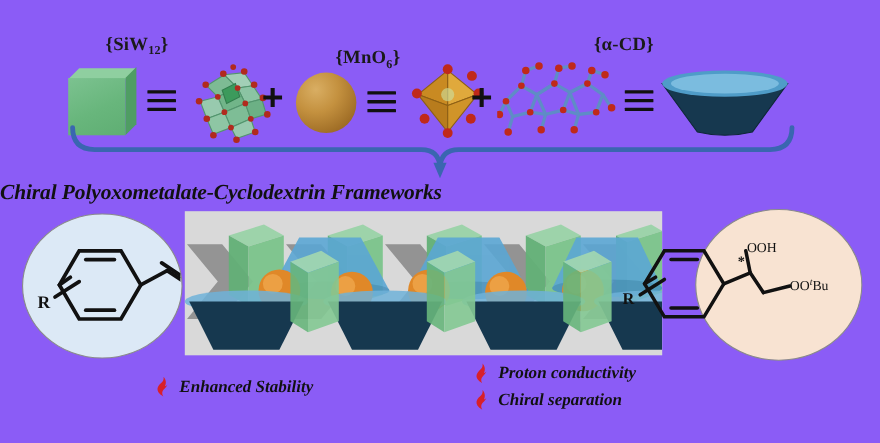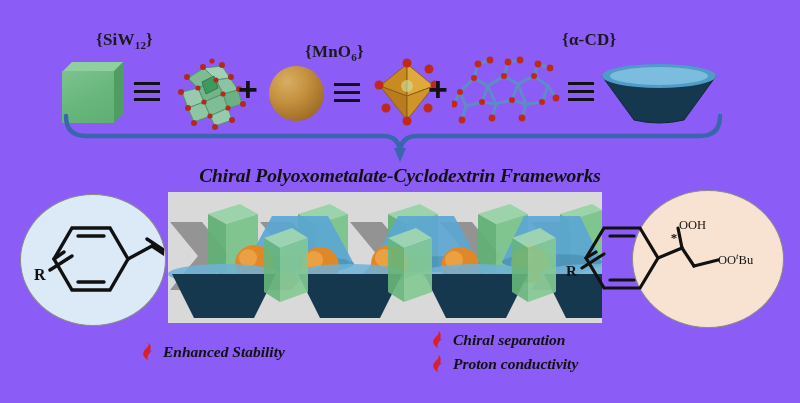--- a/index.html
+++ b/index.html
@@ -39,21 +39,21 @@
 
   
   .sphere{position:absolute;border-radius:50%;
      background:radial-gradient(circle at 33% 28%,#d9ae63 0%,#c4913f 38%,#9e6c25 78%,#7d5318 100%);}
 
   
   .brace{position:absolute;left:0;top:0;}
 
   
   #title{
-    position:absolute;left:0;right:0;top:165px;text-align:center;
+    position:absolute;left:0;right:0;top:165px;
     font-family:"Liberation Serif",serif;font-style:italic;font-weight:700;
     font-size:19.5px;color:#111;letter-spacing:-.1px;
   }
 
   
   #panel{position:absolute;left:168px;top:192px;width:434px;height:131px;
      background:#d9d9d9;overflow:hidden;}
 
   
   .molcircle{position:absolute;border-radius:50%;border:1px solid #8a8a8a;}
@@ -154,21 +154,21 @@
       <circle cx="71" cy="29" r="4.5"></circle>
         <circle cx="43" cy="65" r="4.5"></circle>
       <circle cx="22" cy="52" r="4.5"></circle>
         <circle cx="64" cy="52" r="4.5"></circle>
       <circle cx="65" cy="13" r="4.5"></circle>
     </g>
   </svg>
 
   <div class="plus" style="left:428px;top:72px;">+</div>
 
-  <div class="unitlabel" style="left:562px;top:30px;">
+  <div class="unitlabel" style="left:540px;top:30px;">
     <span>{α-CD}</span>
   </div>
 
   <svg class="cluster" style="left:452px;top:52px;" width="112" height="80" viewBox="0 0 112 80">
     <g stroke="#5d8fc4" stroke-width="3" fill="none" opacity="0.95">
       <path d="M8,40 L22,26 L36,34 L30,50 L14,54 Z"></path>
       <path d="M36,34 L52,24 L66,32 L60,48 L44,52 Z"></path>
       <path d="M66,32 L82,24 L96,34 L90,50 L74,52 Z"></path>
       <path d="M22,26 L26,12 M52,24 L56,10 M82,24 L86,12"></path>
       <path d="M14,54 L10,68 M44,52 L40,66 M74,52 L70,66"></path>
@@ -364,26 +364,26 @@
   </div>
 
   <div class="features" id="feat-right">
     <div class="frow">
       <svg class="flame" viewBox="0 0 15 19">
         <path d="M8.6,0.5 C9.4,4 7.2,5.4 5.4,7.2 C3.2,9.4 2.4,12 4,14.6
                  C5.1,16.4 7,17.4 8.4,18.4 C7,16.2 7.2,14 8.8,12.2
                  C10.1,10.7 11.6,9.6 12.2,7.6 C11.6,8.6 10.8,9.1 9.9,9.2
                  C11.5,6.3 10.8,2.8 8.6,0.5 Z" fill="#d8202a"></path>
       </svg>
-      <span class="txt">Chiral separation</span>
+      <span class="txt">Proton conductivity</span>
     </div>
     <div class="frow">
       <svg class="flame" viewBox="0 0 15 19">
         <path d="M8.6,0.5 C9.4,4 7.2,5.4 5.4,7.2 C3.2,9.4 2.4,12 4,14.6
                  C5.1,16.4 7,17.4 8.4,18.4 C7,16.2 7.2,14 8.8,12.2
                  C10.1,10.7 11.6,9.6 12.2,7.6 C11.6,8.6 10.8,9.1 9.9,9.2
                  C11.5,6.3 10.8,2.8 8.6,0.5 Z" fill="#d8202a"></path>
       </svg>
-      <span class="txt">Proton conductivity</span>
+      <span class="txt">Chiral separation</span>
     </div>
   </div>
 
 </div>
 
 </body></html>

